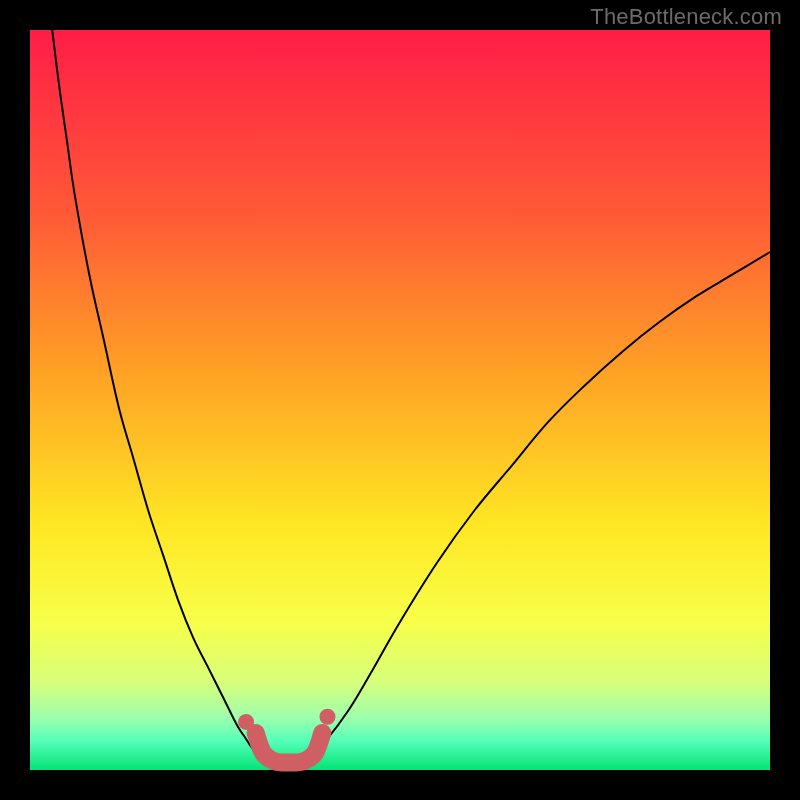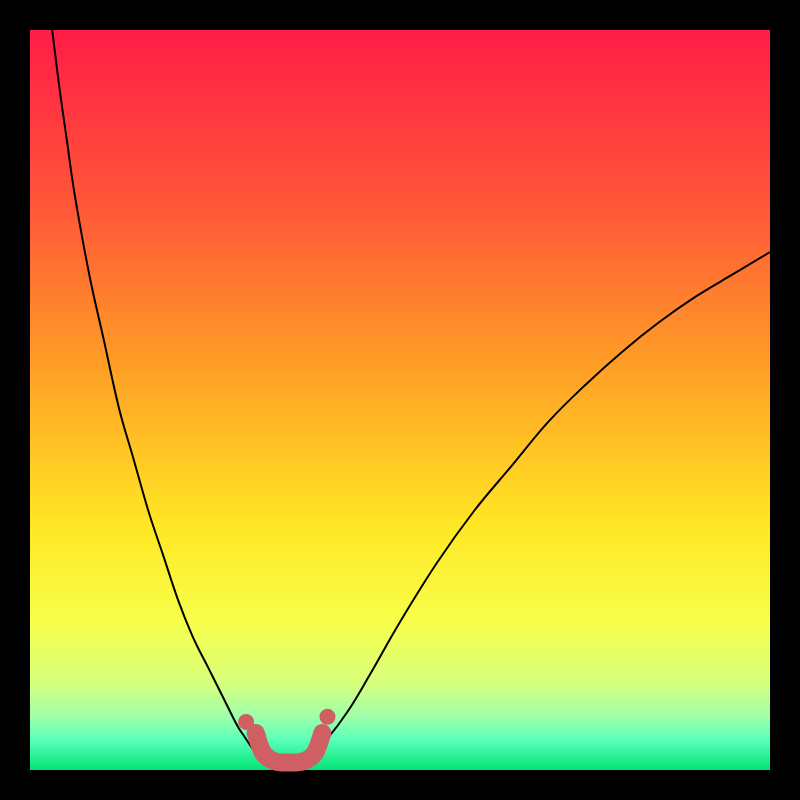--- a/index.html
+++ b/index.html
@@ -30,20 +30,21 @@
   svg {
     position: absolute;
     left: 0; top: 0;
     display: block;
   }
 </style>
 </head>
 <body>
 
 <div class="frame">
+  <div class="watermark">TheBottleneck.com</div>
 
   <svg id="chart-svg" width="800" height="800" viewBox="0 0 800 800">
     <defs>
       <linearGradient id="bg-grad" x1="0" y1="0" x2="0" y2="1">
           <stop offset="0%" stop-color="#ff1d47"></stop>
           <stop offset="25%" stop-color="#ff5a37"></stop>
           <stop offset="47%" stop-color="#ffa425"></stop>
           <stop offset="67%" stop-color="#ffe724"></stop>
           <stop offset="80%" stop-color="#f7ff4a"></stop>
           <stop offset="88%" stop-color="#d8ff7a"></stop>

